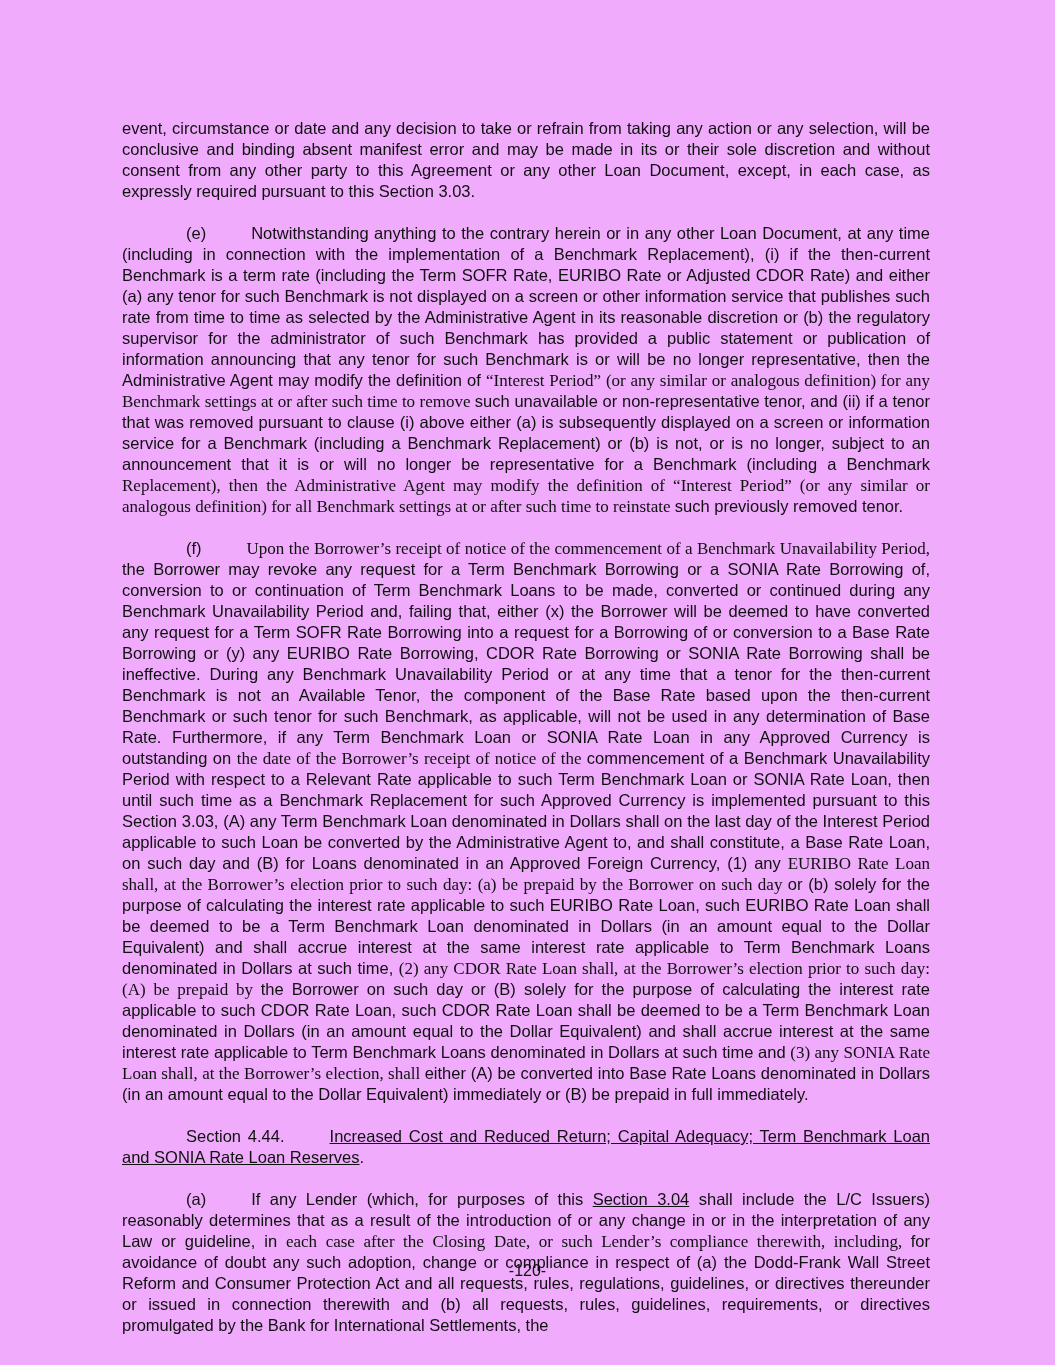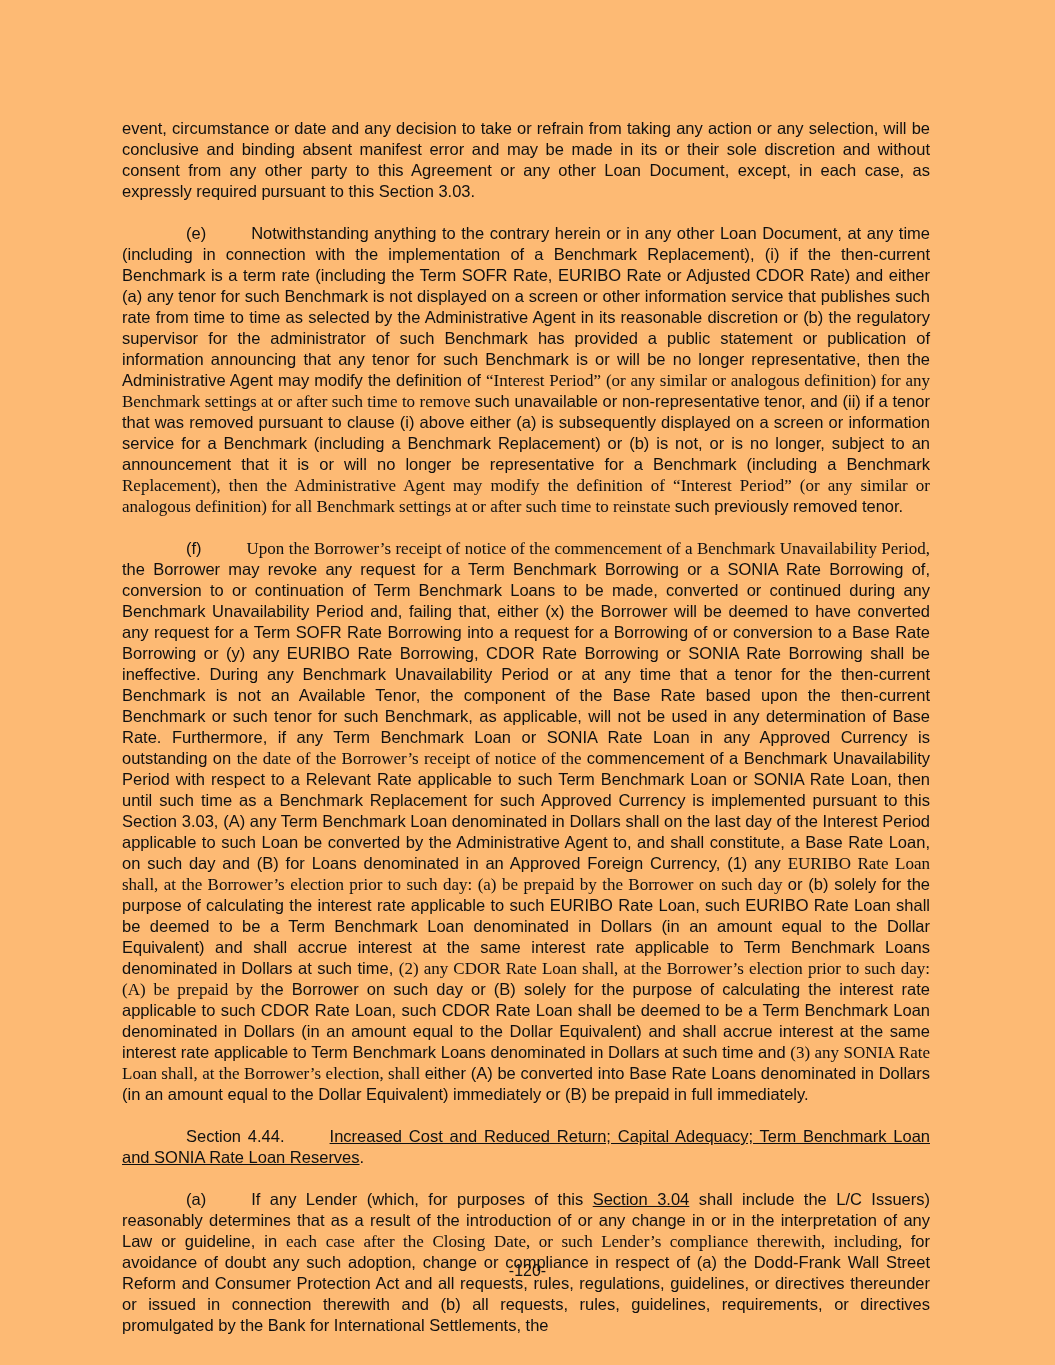--- a/index.html
+++ b/index.html
@@ -4,21 +4,21 @@
 <style>
   html, body {
     margin: 0;
     padding: 0;
     background: #ffffff;
   }
   .page {
     position: relative;
     width: 1055px;
     height: 1365px;
-    background: #fdba74;
+    background: #f0abfc;
     overflow: hidden;
     color: #101010;
   }
   .doc-body {
     position: absolute;
     left: 122px;
     top: 118px;
     width: 808px;
     font-family: "Liberation Sans", sans-serif;
     font-size: 16.5px;

